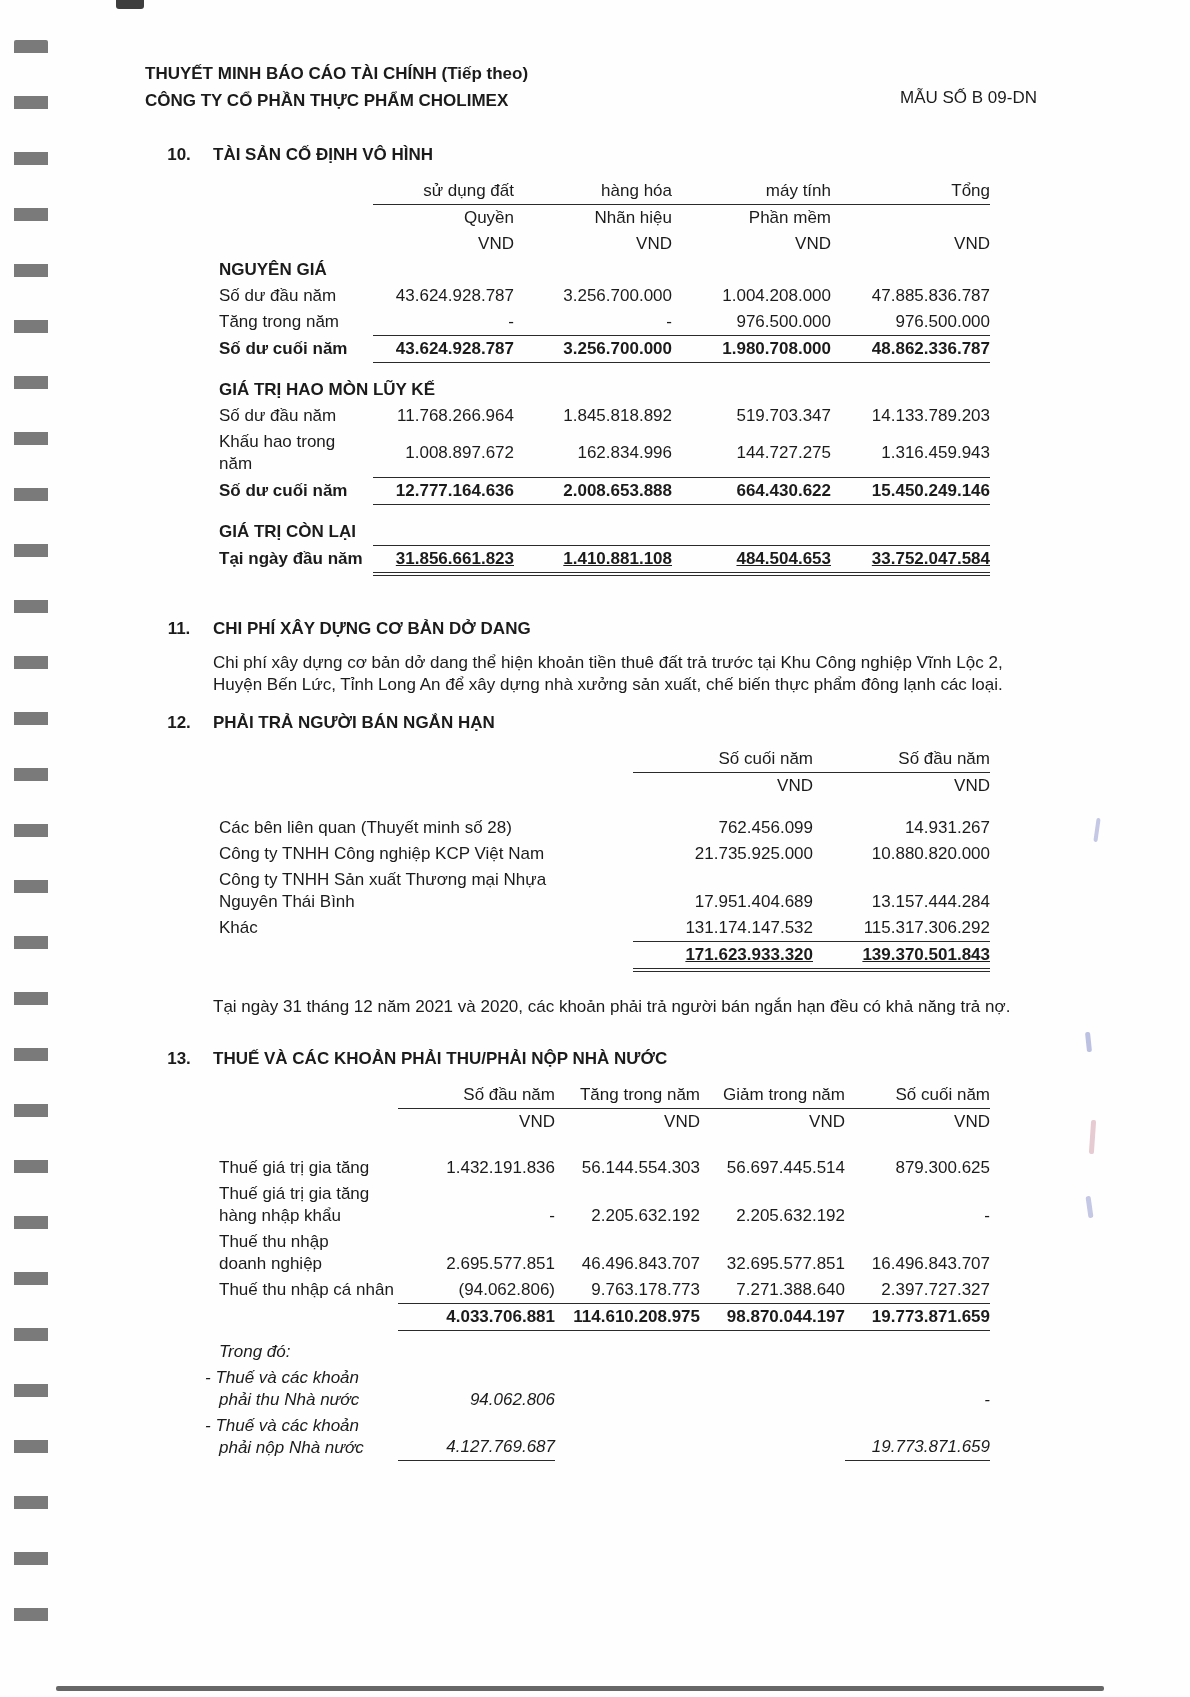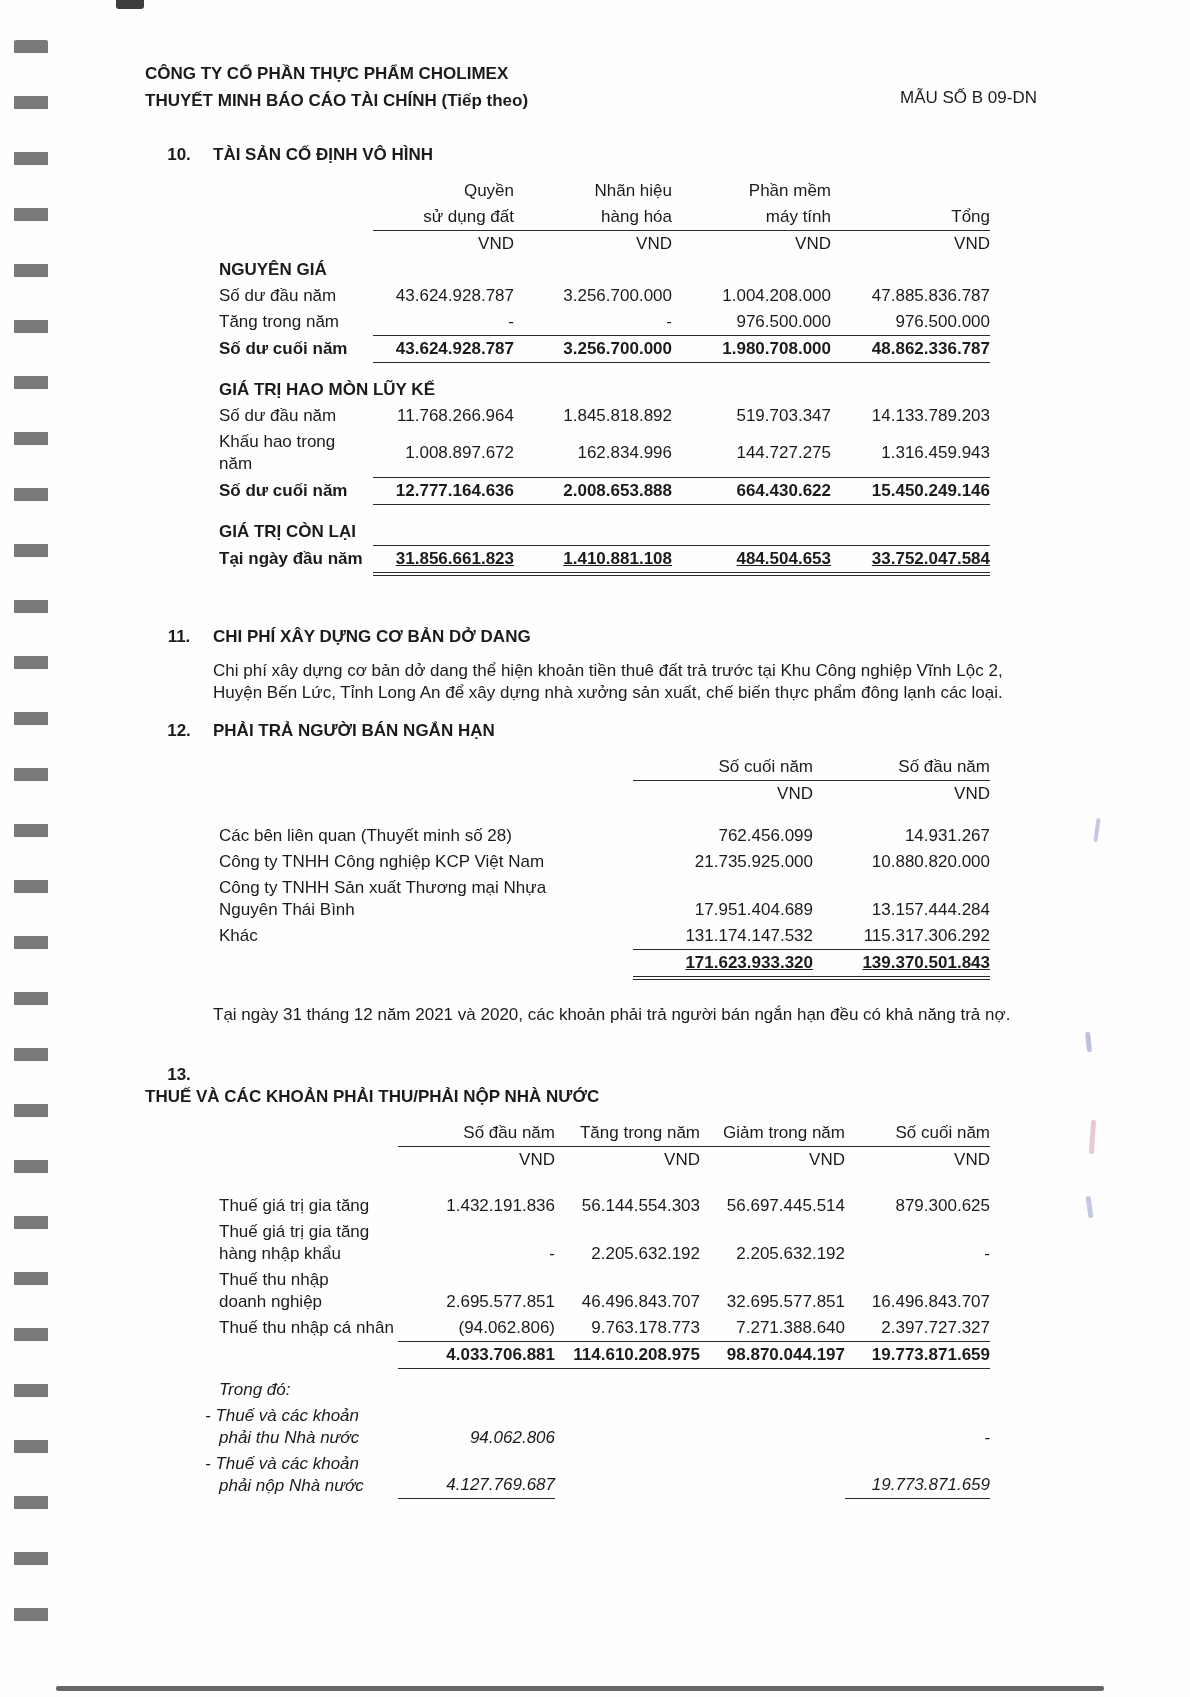--- a/index.html
+++ b/index.html
@@ -20,23 +20,23 @@
   .b{font-weight:bold;}
   .i{font-style:italic;}
 
   .docheader{position:relative;}
   .docheader .line{line-height:27px;font-weight:bold;}
   .formcode{position:absolute;right:8px;top:27px;font-weight:normal;}
 
   .sechead{display:flex;font-weight:bold;}
   .secno{width:68px;flex:none;text-align:center;}
   .mt-s10{margin-top:30px;}
-  .mt-s11{margin-top:30px;}
+  .mt-s11{margin-top:22px;}
   .mt-s12{margin-top:16px;}
-  .mt-s13{margin-top:38px;flex-direction:column;}
+  .mt-s13{margin-top:30px;}
 
   .para{margin:12px 0 16px 68px;width:812px;}
   .note{margin:24px 0 14px 68px;width:812px;}
 
   .tbl{border-collapse:collapse;margin:12px 0 0 68px;width:777px;table-layout:fixed;}
   .tbl td{padding:2px 0 2px 6px;font-size:17px;line-height:22px;}
   .t10 td{vertical-align:middle;}
   .t12 td,.t13 td{vertical-align:bottom;}
   .num{text-align:right;white-space:nowrap;}
   .lbl{white-space:pre-line;padding-left:0;}
@@ -60,52 +60,52 @@
   <div class="art art-top"></div>
   <div class="art art-bottom"></div>
   <div class="art art-r1"></div>
   <div class="art art-r2"></div>
   <div class="art art-r3"></div>
   <div class="art art-r4"></div>
 
   <div class="content">
 
     <div class="docheader">
+      <div class="line">THUYẾT MINH BÁO CÁO TÀI CHÍNH (Tiếp theo)</div>
       <div class="line">CÔNG TY CỔ PHẦN THỰC PHẨM CHOLIMEX</div>
-      <div class="line">THUYẾT MINH BÁO CÁO TÀI CHÍNH (Tiếp theo)</div>
       <div class="formcode">MẪU SỐ B 09-DN</div>
     </div>
 
     <div class="sechead mt-s10">
       <span class="secno">10.</span>
       <span>TÀI SẢN CỐ ĐỊNH VÔ HÌNH</span>
     </div>
 
     <table class="tbl t10">
       <colgroup>
           <col style="width:160px">
           <col style="width:141px">
           <col style="width:158px">
           <col style="width:159px">
           <col style="width:159px">
         </colgroup>
       <tbody>
         <tr>
           <td></td>
+          <td class="num hul">sử dụng đất</td>
+          <td class="num hul">hàng hóa</td>
+          <td class="num hul">máy tính</td>
+          <td class="num hul">Tổng</td>
+        </tr>
+        <tr>
+          <td></td>
           <td class="num">Quyền</td>
           <td class="num">Nhãn hiệu</td>
           <td class="num">Phần mềm</td>
           <td class="num"></td>
-        </tr>
-        <tr>
-          <td></td>
-          <td class="num hul">sử dụng đất</td>
-          <td class="num hul">hàng hóa</td>
-          <td class="num hul">máy tính</td>
-          <td class="num hul">Tổng</td>
         </tr>
         <tr>
           <td></td>
           <td class="num">VND</td>
           <td class="num">VND</td>
           <td class="num">VND</td>
           <td class="num">VND</td>
         </tr>
 
         <tr>

